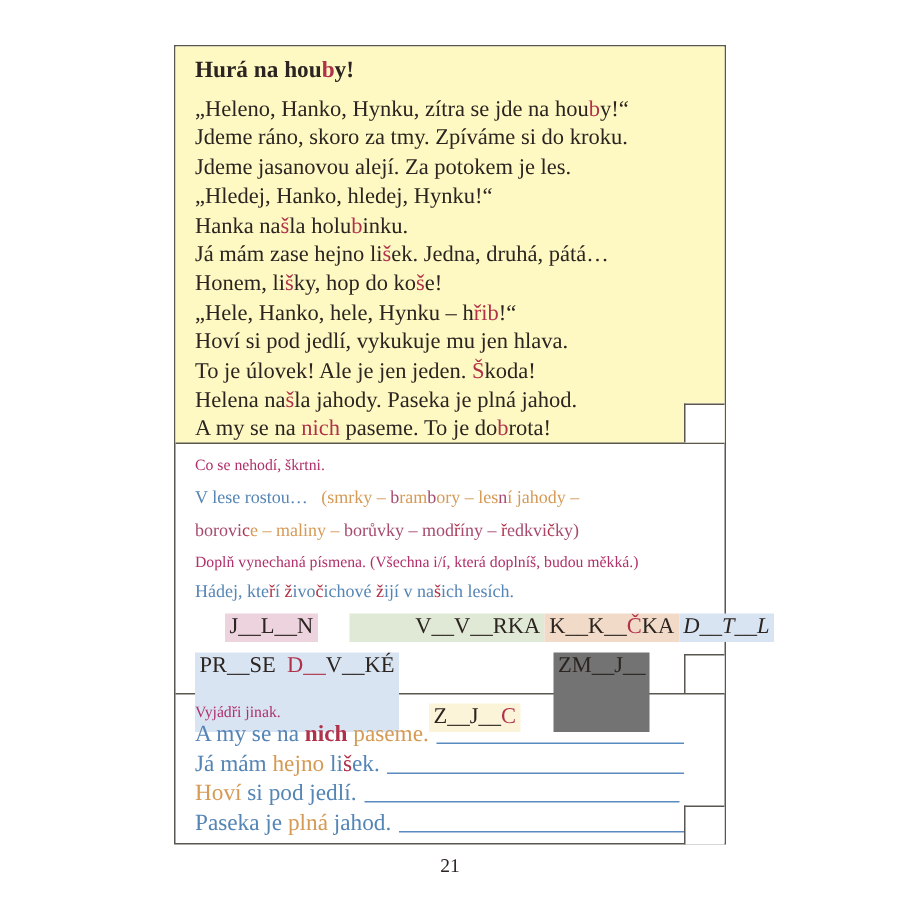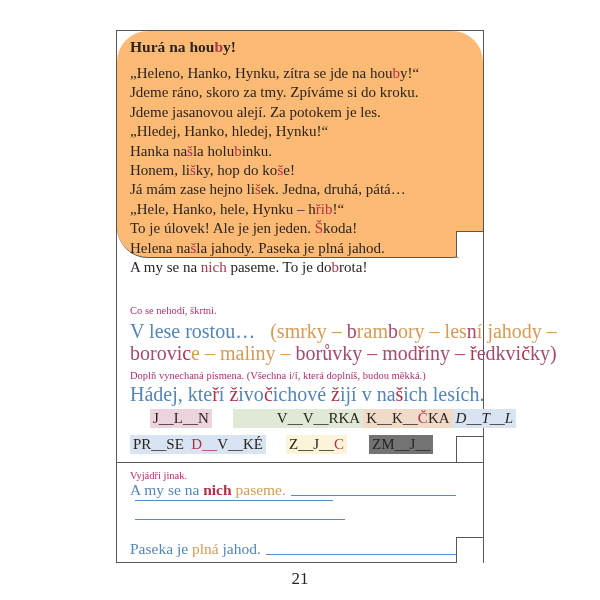--- a/index.html
+++ b/index.html
@@ -2,73 +2,74 @@
 <html><head>
 <meta charset="utf-8">
 <style>
   * { box-sizing: border-box; margin: 0; padding: 0; }
   html, body { width: 600px; height: 600px; background: #ffffff; overflow: hidden; }
   body { position: relative; font-family: "Liberation Serif", "DejaVu Serif", serif; color: #2b2420; }
 
   .frame { position: absolute; left: 116px; top: 30px; width: 368px; height: 533px; border: 1px solid #5a5650; }
 
   .sec { position: absolute; left: 0; width: 366px; }
-  .sec1 { top: 0; height: 227px; background: #fdba74; border-bottom: 1px solid #5a5650; border-radius: 31px; }
+  .sec1 { top: 0; height: 265px; background: #fef9c3; border-bottom: 1px solid #5a5650; }
   .sec2 { top: 265px; height: 167px; border-bottom: 1px solid #5a5650; }
   .sec3 { top: 432px; height: 100px; }
 
   .score-box { position: absolute; right: 0; width: 27px; border-left: 1px solid #5a5650; border-top: 1px solid #5a5650; background: #ffffff; }
   .sec1 .score-box { bottom: 0; height: 26px; }
   .sec2 .score-box { bottom: 0; height: 26px; }
   .sec3 .score-box { bottom: 0; height: 26px; }
 
   .title { position: absolute; left: 13px; top: 7px; font-size: 15.5px; font-weight: bold; color: #1e1a17; }
   .story { position: absolute; left: 13px; top: 33px; font-size: 15px; line-height: 19.4px; color: #2b2420; white-space: nowrap; }
   .story .line { display: block; }
 
   .red { color: #b0324a; }
   .blue { color: #5585b5; }
   .orange { color: #d59a55; }
   .plum { color: #a64a6e; }
   .dark { color: #2b2420; }
   .bold { font-weight: bold; }
 
   .instr { position: absolute; left: 13px; font-size: 10.5px; color: #b0306a; white-space: nowrap; }
-  .ex1-line { position: absolute; left: 13px; font-size: 20px; line-height: 22px; white-space: nowrap; }
+  .ex1-line { position: absolute; left: 13px; font-size: 12px; line-height: 22px; white-space: nowrap; }
 
   .chip-row { position: absolute; left: 13px; display: flex; white-space: nowrap; }
   .chip { font-size: 15px; line-height: 19px; padding: 0 3px; color: #2b2420; }
   .c-pink { background: #ecd3de; }
   .c-green { background: #e0e8d6; }
   .c-tan { background: #f1dac7; }
   .c-blue { background: #d8e4f2; }
-  .c-yellow { background: #fbf4d9; }
+  .c-yellow { background: #fbf4d9; margin-top: 34px; }
   .c-salmon { background: #737373; }
 
   .ans-line { position: absolute; left: 13px; font-size: 15.5px; line-height: 20px; white-space: nowrap; display: flex; align-items: flex-end; }
   .blank { display: inline-block; height: 1px; background: #5a8bc0; margin-left: 5px; margin-bottom: 4px; }
 
-  .page-num { position: absolute; left: 0; width: 600px; top: 569px; text-align: center; font-size: 17px; color: #2b2420; }
+  .page-num { position: absolute; left: 0; width: 600px; top: 569px; text-align: center; font-size: 13px; color: #2b2420; }
 </style>
 </head>
 <body>
 
 <div class="frame">
 
   <div class="sec sec1">
     <div class="title" style="white-space: pre;"><span class="dark">Hurá na hou</span><span class="red">b</span><span class="dark">y!</span></div>
     <div class="story">
         <span class="line"><span class="dark">„Heleno, Hanko, Hynku, zítra se jde na hou</span><span class="red">b</span><span class="dark">y!“</span></span>
         <span class="line"><span class="dark">Jdeme ráno, skoro za tmy. Zpíváme si do kroku.</span></span>
         <span class="line"><span class="dark">Jdeme jasanovou alejí. Za potokem je les.</span></span>
         <span class="line"><span class="dark">„Hledej, Hanko, hledej, Hynku!“</span></span>
         <span class="line"><span class="dark">Hanka na</span><span class="red">š</span><span class="dark">la holu</span><span class="red">b</span><span class="dark">inku.</span></span>
+        <span class="line"><span class="dark">Já mám zase hejno li</span><span class="red">š</span><span class="dark">ek. Jedna, druhá, pátá…</span></span>
         <span class="line"><span class="dark">Honem, li</span><span class="red">š</span><span class="dark">ky, hop do ko</span><span class="red">š</span><span class="dark">e!</span></span>
-        <span class="line"><span class="dark">Já mám zase hejno li</span><span class="red">š</span><span class="dark">ek. Jedna, druhá, pátá…</span></span>
         <span class="line"><span class="dark">„Hele, Hanko, hele, Hynku – h</span><span class="red">ři</span><span class="red">b</span><span class="dark">!“</span></span>
+        <span class="line"><span class="dark">Hoví si pod jedlí, vykukuje mu jen hlava.</span></span>
         <span class="line"><span class="dark">To je úlovek! Ale je jen jeden. </span><span class="red">Š</span><span class="dark">koda!</span></span>
         <span class="line"><span class="dark">Helena na</span><span class="red">š</span><span class="dark">la jahody. Paseka je plná jahod.</span></span>
         <span class="line"><span class="dark">A my se na </span><span class="red">nich</span><span class="dark"> paseme. To je do</span><span class="red">b</span><span class="dark">rota!</span></span>
       </div>
     <div class="score-box"></div>
   </div>
 
   <div class="sec sec2">
     <div class="instr" style="top:9px;text-align:right;">Co se nehodí, škrtni.</div>
     <div class="ex1-line" style="top: 24px; white-space: pre;"><span class="blue">V lese rostou…</span><span class="orange">   (smrky – </span><span class="plum">b</span><span class="orange">ram</span><span class="plum">b</span><span class="orange">ory – les</span><span class="plum">n</span><span class="orange">í jahody –</span></div>
@@ -89,21 +90,21 @@
         <span class="chip c-salmon" style="margin-left: 22px; white-space: pre;"><span class="dark">ZM__J__</span></span>
       </div>
 
     <div class="score-box"></div>
   </div>
 
   <div class="sec sec3">
     <div class="instr" style="top:7px;">Vyjádři jinak.</div>
     <div>
         <div class="ans-line" style="top: 17px; white-space: pre;"><span><span class="blue">A my se na </span><span class="red bold">nich</span><span class="orange"> paseme.</span></span><span class="blank" style="width: 165px;"></span></div>
-        <div class="ans-line" style="top: 36.5px; white-space: pre;"><span class="blank" style="width: 198px;"></span></div>
-        <div class="ans-line" style="top: 56px; white-space: pre;"><span class="blank" style="width: 210px;"></span></div>
+        <div class="ans-line" style="top: 36.5px; white-space: pre;"><span><span class="blue">Já mám </span><span class="orange">hejno</span><span class="blue"> li</span><span class="red">š</span><span class="blue">ek.</span></span><span class="blank" style="width: 198px;"></span></div>
+        <div class="ans-line" style="top: 56px; white-space: pre;"><span><span class="orange">Hoví</span><span class="blue"> si pod jedlí.</span></span><span class="blank" style="width: 210px;"></span></div>
         <div class="ans-line" style="top: 75.5px; white-space: pre;"><span><span class="blue">Paseka je </span><span class="orange">plná</span><span class="blue"> jahod.</span></span><span class="blank" style="width: 190px;"></span></div>
       </div>
     <div class="score-box"></div>
   </div>
 </div>
 
 <div class="page-num">21</div>
 
 </body></html>

